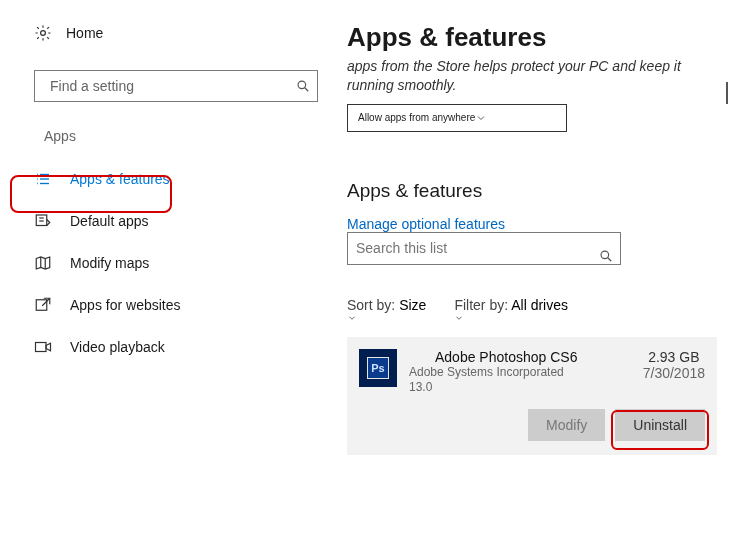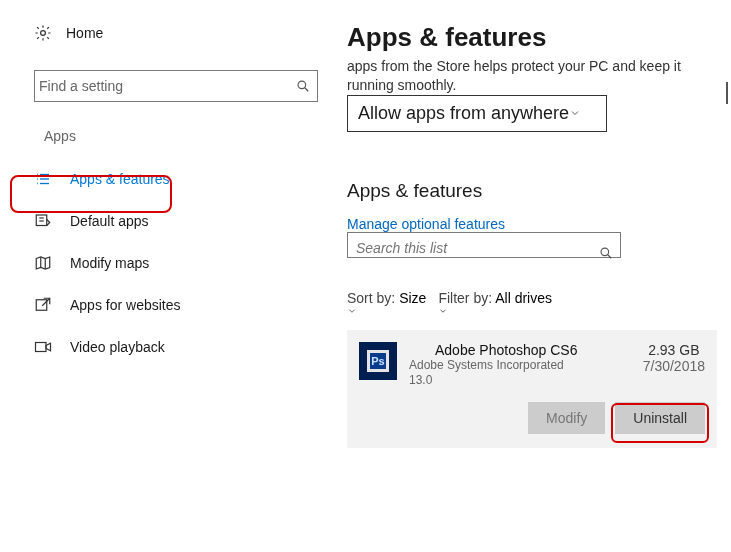--- a/index.html
+++ b/index.html
@@ -28,21 +28,21 @@
     cursor: pointer;
   }
   .home-row span.label { font-size: 14px; }
   .search-wrap {
     margin: 0 18px 26px 18px;
     position: relative;
   }
   .search-box {
     width: 100%;
     border: 1px solid #7a7a7a;
-    padding: 7px 30px 7px 4px;
+    padding: 7px 30px 7px 15px;
     font-size: 14px;
     color: #666;
     background: #fff;
   }
   .search-box::placeholder { color: #666; }
   .search-icon {
     position: absolute;
     right: 8px; top: 50%;
     transform: translateY(-50%);
     color: #555;
@@ -84,31 +84,32 @@
   }
   h1.page-title {
     font-weight: 600;
     font-size: 26px;
     margin-bottom: 4px;
   }
   .helper-text {
     color: #333;
     font-size: 14px;
     line-height: 1.35;
-    margin-bottom: 0;
+    margin-bottom: 9px;
+    font-style: italic;
   }
   .dropdown {
     border: 1px solid #333;
-    width: 260px;
+    width: 220px;
     padding: 7px 10px;
     display: flex;
     justify-content: flex-start;
     align-items: center;
     cursor: pointer;
-    font-size: 18px;
+    font-size: 10px;
     margin-bottom: 48px;
   }
   .chev { font-size: 12px; color:#333; }
   h2.sub-title {
     font-weight: 400;
     font-size: 19px;
     margin-bottom: 14px;
   }
   .link {
     color: #0067c0;
@@ -118,32 +119,31 @@
   }
   .desc {
     font-size: 14px;
     color: #333;
     line-height: 1.35;
     margin-bottom: 10px;
   }
   .list-search {
     border: 1px solid #7a7a7a;
     width: 274px;
-    padding: 7px 30px 1px 8px;
+    padding: 7px 30px 8px 8px;
     font-size: 14px;
     color: #666;
     position: relative;
     margin-bottom: 16px;
-    font-style: italic;
   }
   .list-search-wrap { position: relative; width:274px; margin-bottom:16px;}
   .list-search-wrap .search-icon { right:8px; }
   .sort-row {
     display: flex;
-    gap: 12px;
+    gap: 28px;
     font-size: 14px;
     color: #444;
     margin-bottom: 14px;
   }
   .sort-row .val { color:#000; }
   .app-card {
     background: #f2f2f2;
     padding: 12px 12px 14px 12px;
     display: flex;
     flex-direction: column;
@@ -152,21 +152,21 @@
   .app-row1 { display:flex; gap:12px; }
   .app-icon {
     width: 38px; height:38px;
     background:#001e50;
     display:flex; align-items:center; justify-content:center;
     flex:0 0 38px;
   }
   .ps-glyph {
     width:22px; height:22px;
     background:#0a3b8c;
-    border:3px solid #e5e5e5;
+    border:1px solid #e5e5e5;
     color:#c9e2ff;
     font-size:11px;
     display:flex; align-items:center; justify-content:center;
     font-weight:600;
   }
   .app-meta { flex:1; display:flex; flex-direction:column; }
   .app-name { font-size:14px; color:#111;margin-left:26px; }
   .app-pub  { font-size:12px; color:#666; line-height:1.25; }
   .app-right { text-align:center; font-size:14px; color:#333; }
   .app-right .date { color:#666; }

